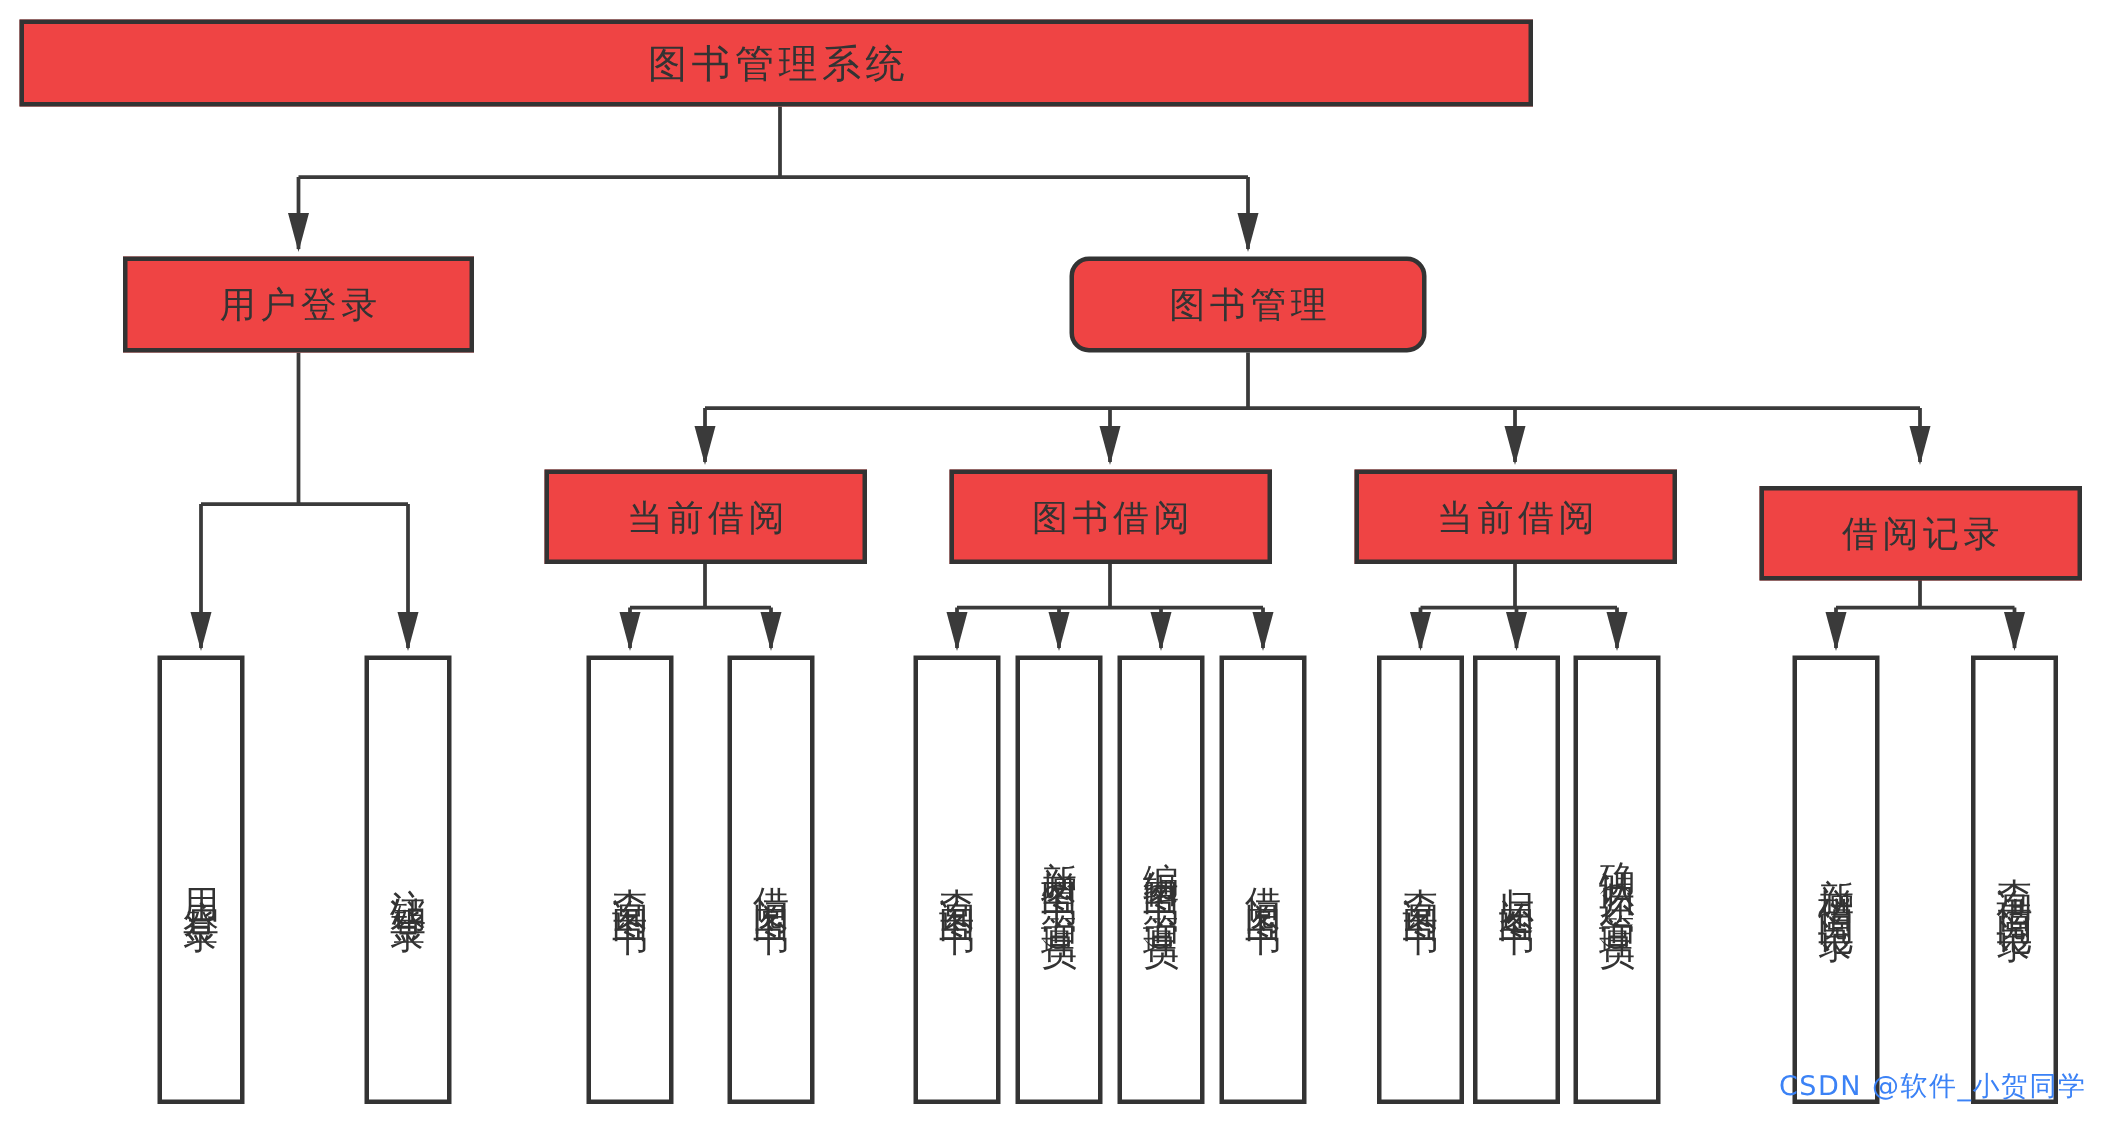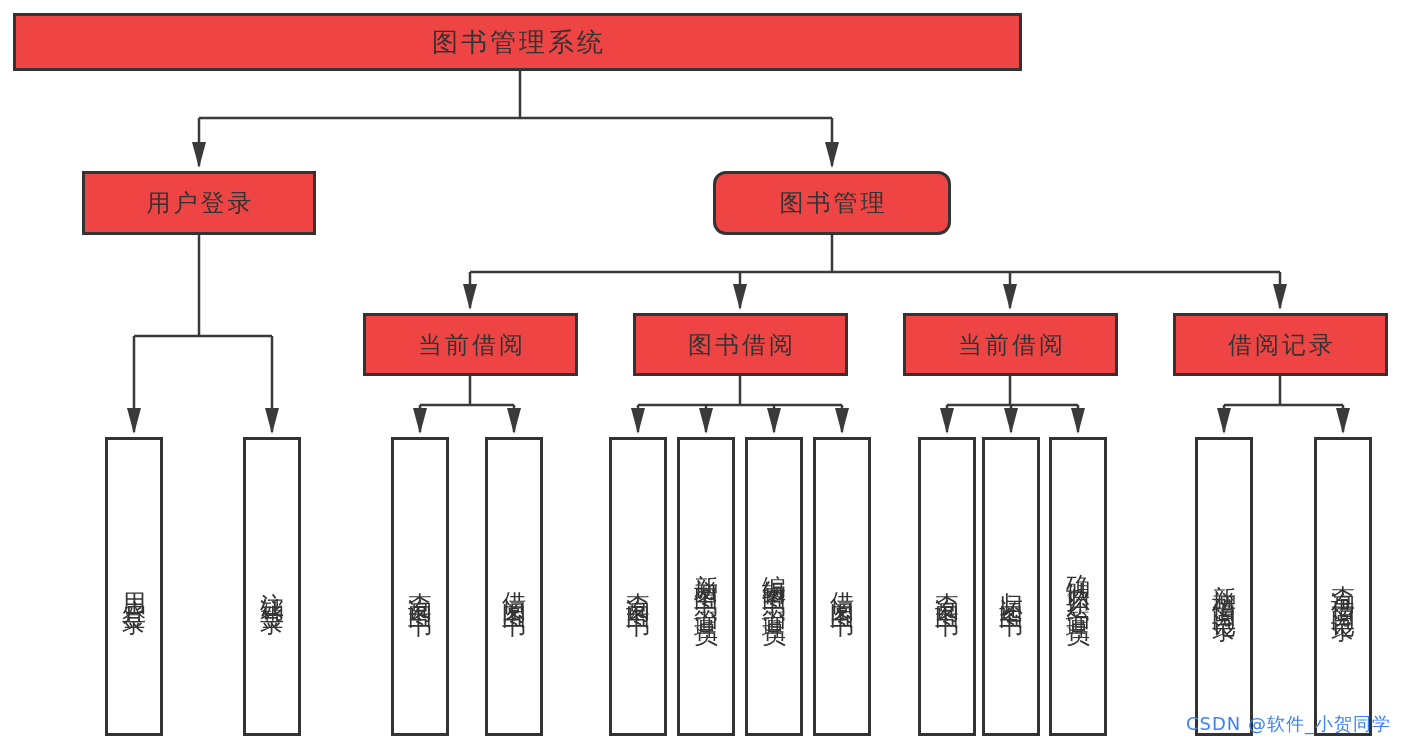--- a/index.html
+++ b/index.html
@@ -145,21 +145,21 @@
 
   <div class="node" style="left:363px; top:313px; width:215px; height:63px;">
     <span class="hlabel">当前借阅</span>
   </div>
   <div class="node" style="left:633px; top:313px; width:215px; height:63px;">
     <span class="hlabel">图书借阅</span>
   </div>
   <div class="node" style="left:903px; top:313px; width:215px; height:63px;">
     <span class="hlabel">当前借阅</span>
   </div>
-  <div class="node" style="left:1173px; top:313px; width:215px; height:63px;justify-content:center;">
+  <div class="node" style="left:1173px; top:324px; width:215px; height:63px;justify-content:center;">
     <span class="hlabel">借阅记录</span>
   </div>
 
   <div class="leaf" style="left:105px;">
     <span class="vlabel">用户登录</span>
   </div>
   <div class="leaf" style="left:243px;">
     <span class="vlabel">注销登录</span>
   </div>
 

